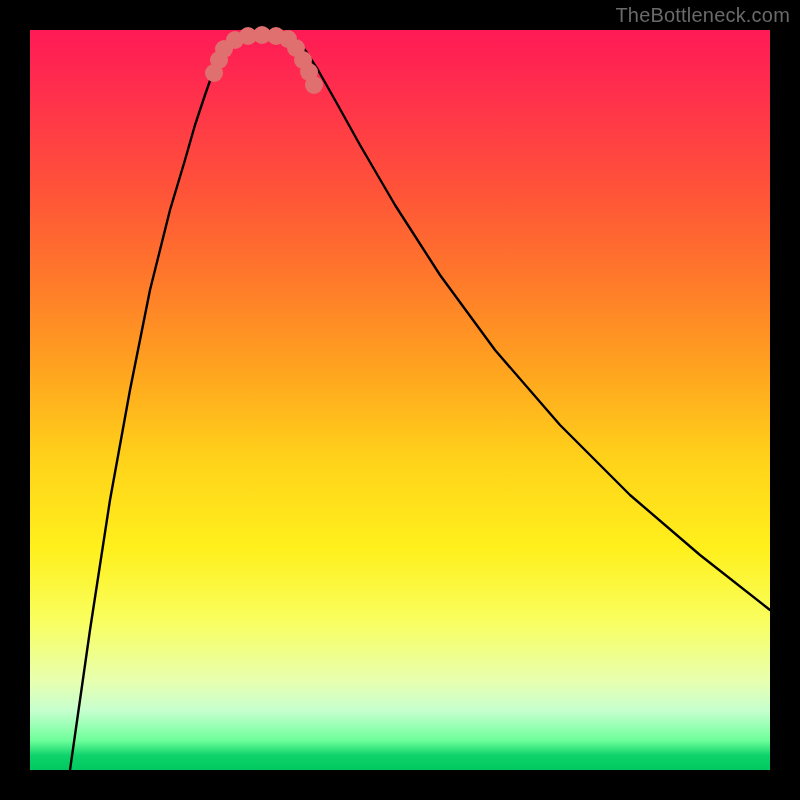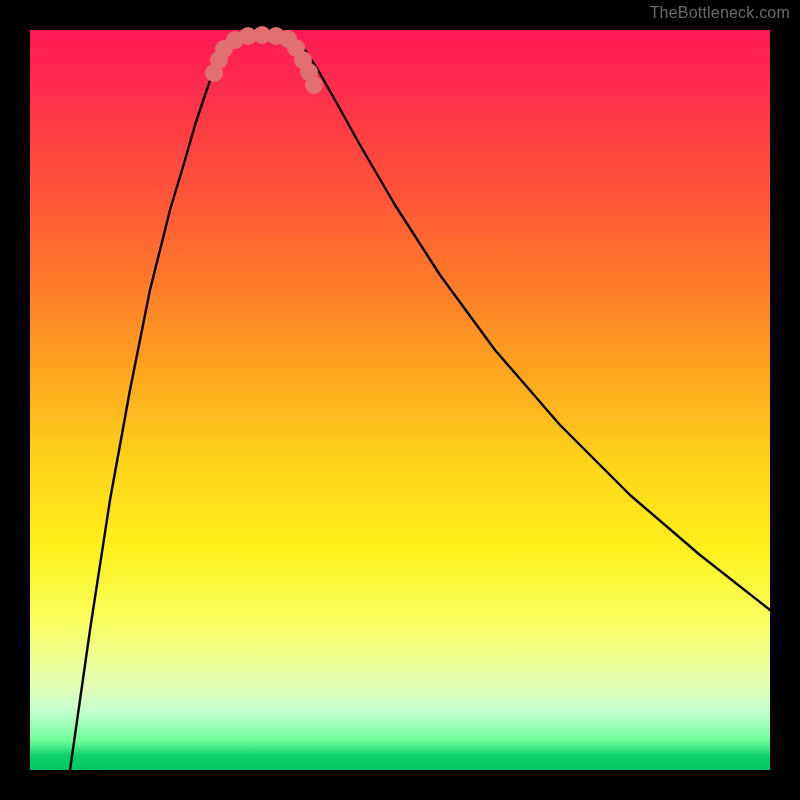--- a/index.html
+++ b/index.html
@@ -40,21 +40,21 @@
       #6eff9a 96%,
       #0fd36b 98%,
       #00c85f 100%
     );
   }
   .watermark {
     position: absolute;
     top: 4px;
     right: 10px;
     color: #6a6a6a;
-    font-size: 16px;
+    font-size: 20px;
     letter-spacing: 0.2px;
     user-select: none;
   }
   svg.curve {
     position: absolute;
     left: 0;
     top: 0;
     width: 740px;
     height: 740px;
     overflow: visible;

